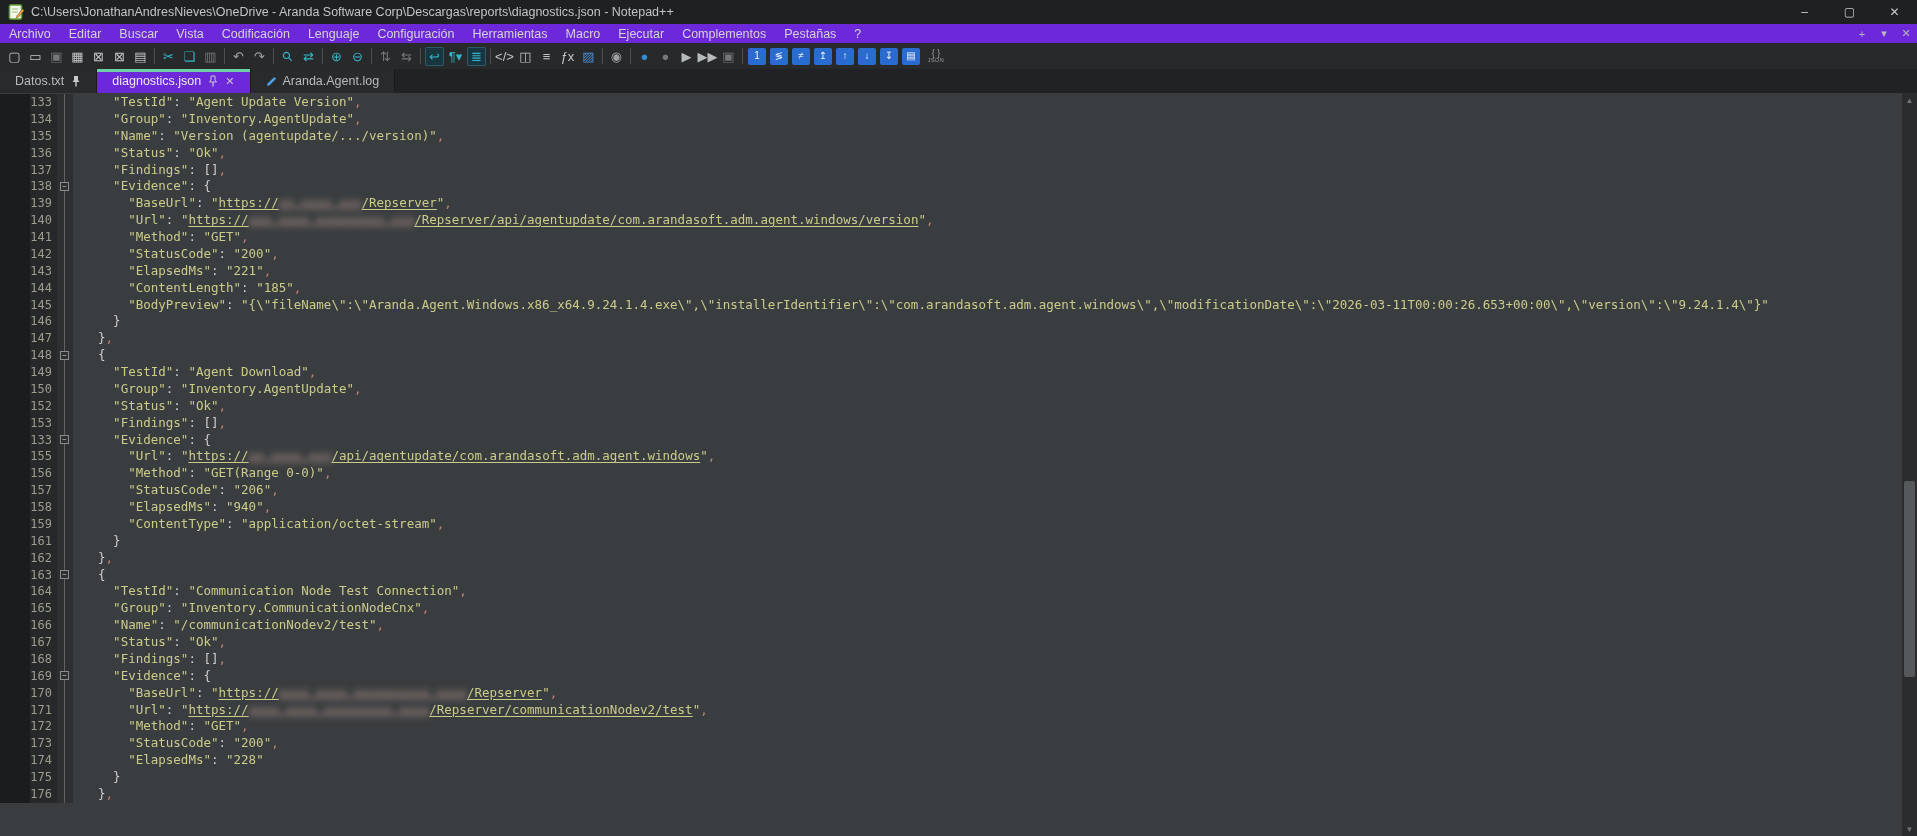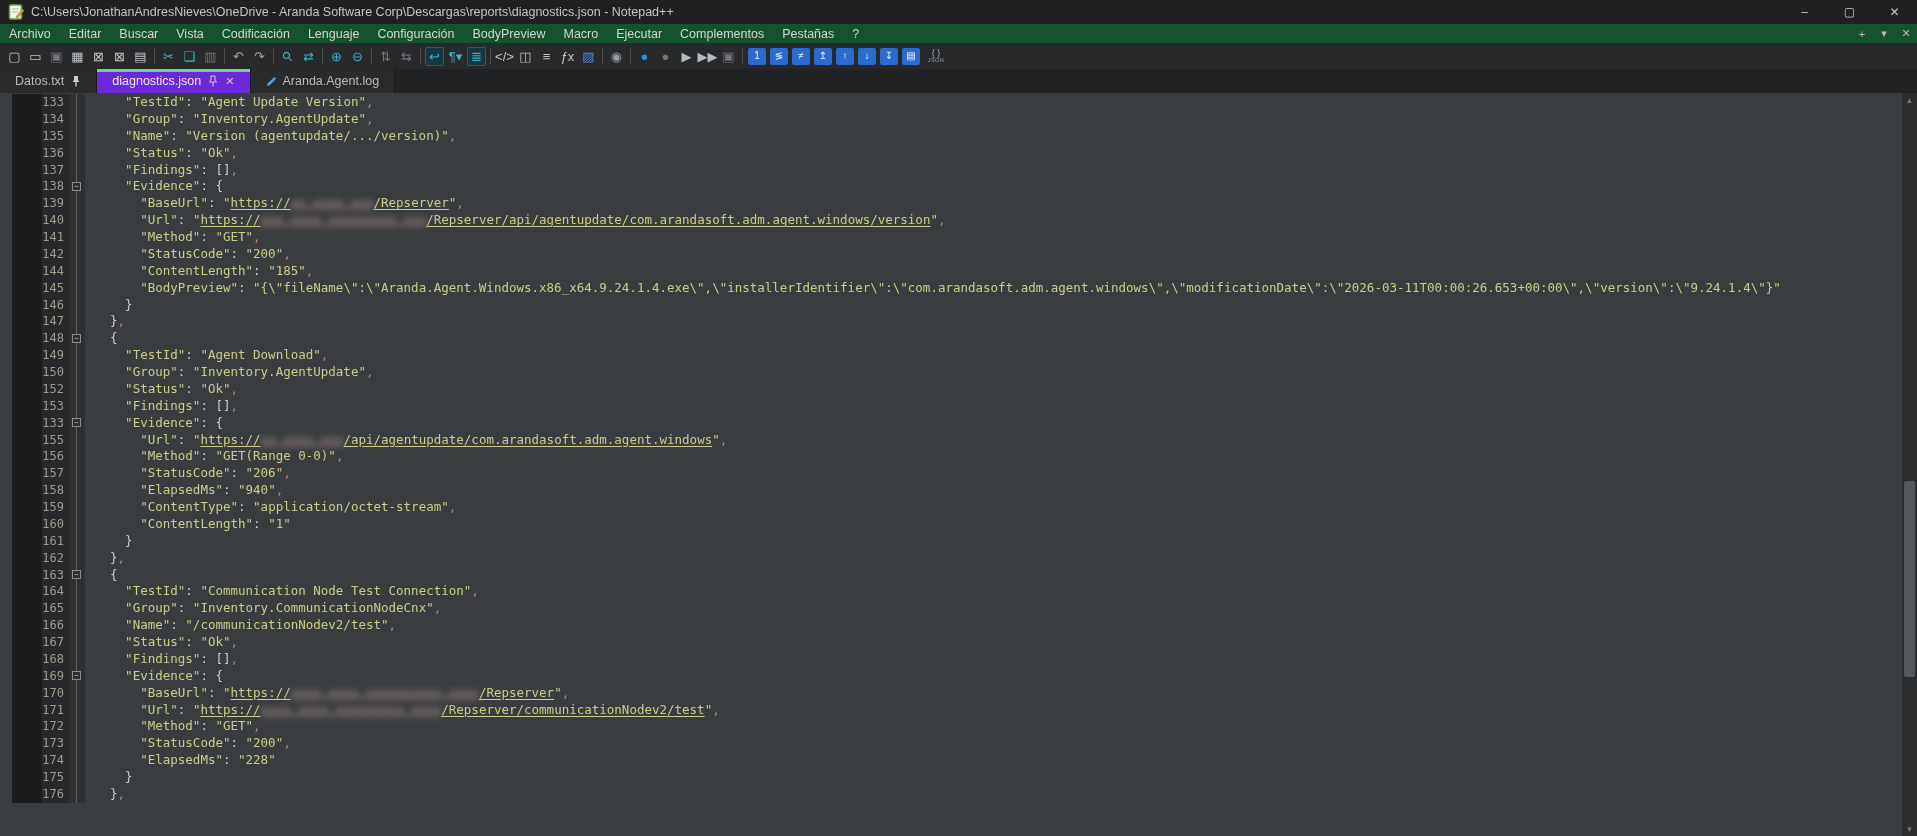--- a/index.html
+++ b/index.html
@@ -9,21 +9,21 @@
 
   
   .titlebar { height:24px; background:#1f2021; display:flex; align-items:center; flex:0 0 auto; }
   .app-icon { width:16px; height:16px; margin:0 7px 0 8px; flex:0 0 auto; }
   .title-text { color:#c3c4c5; font-size:12.5px; white-space:nowrap; }
   .tb-spacer { flex:1; }
   .win-btn { width:45px; height:24px; display:flex; align-items:center; justify-content:center;
              color:#c9cacb; font-size:12px; }
 
   
-  .menubar { height:19px; background:#14532d; display:flex; align-items:center; flex:0 0 auto;justify-content:center; }
+  .menubar { height:19px; background:#6d28d9; display:flex; align-items:center; flex:0 0 auto;justify-content:center; }
   .menu-item { color:#d2d4d5; font-size:12.5px; padding:0 9px; height:19px; display:flex; align-items:center; }
   .menu-right { margin-left:auto; display:flex; align-items:center; }
   .menu-right .mini-btn { width:22px; height:17px; display:flex; align-items:center; justify-content:center;
                           color:#b7b9ba; font-size:11px; }
 
   
   .toolbar { height:26px; background:#28292b; display:flex; align-items:center; padding-left:4px; flex:0 0 auto; }
   .tb-group { display:flex; align-items:center; }
   .tb-sep { width:1px; height:16px; background:#4a4c4e; margin:0 3px; }
   .tb-icon { width:19px; height:19px; margin:0 1px; display:flex; align-items:center; justify-content:center;
@@ -44,21 +44,21 @@
          border-right:1px solid #1a1b1c; color:#b9babb; font-size:12.5px; position:relative; white-space:nowrap; }
   .tab.active { background:#6d28d9; color:#e9eaea; }
   .tab.active::before { content:""; position:absolute; left:0; top:0; right:0; height:3px; background:#6fd0a7; }
   .tab .ticon { margin-left:7px; display:flex; align-items:center; }
   .tab .ticon.lead { margin-left:0; margin-right:6px; }
   .tab .close-x { margin-left:7px; color:#c7c8c9; font-size:11px; }
   .tab-fill { flex:1; height:24px; border-bottom:0; }
 
   
   .editor { position:relative; flex:1; background:#3a3d3f; overflow:hidden; }
-  .lines { position:absolute; left:12px; top:1px; right:15px; }
+  .lines { position:absolute; left:0; top:1px; right:15px; }
   .row { display:flex; height:16.886px; align-items:stretch; }
   .m-book { width:30px; background:#1b1c1d; flex:0 0 auto; }
   .m-num  { width:27px; background:#27282a; color:#9d9d8f; flex:0 0 auto;
             font-family:"DejaVu Sans Mono", monospace; font-size:12px; text-align:right;
             padding-right:5px; line-height:16.886px; }
   .m-fold { width:16px; background:#2d2f31; flex:0 0 auto; position:relative;
             background-image:linear-gradient(to right, transparent 7px, #5f6163 7px, #5f6163 8px, transparent 8px); }
   .fold-box { position:absolute; left:3px; top:3.5px; width:9px; height:9px; background:#2d2f31;
               border:1px solid #8a8c8e; color:#c7c9ca; font-size:8px; line-height:7px; text-align:center; }
   .code { flex:1; font-family:"DejaVu Sans Mono", monospace; font-size:12.5px; line-height:16.886px;
@@ -97,21 +97,21 @@
 
   <div class="menubar">
     <span id="menu-items" style="display:flex">
         <span class="menu-item">Archivo</span>
         <span class="menu-item">Editar</span>
         <span class="menu-item">Buscar</span>
         <span class="menu-item">Vista</span>
         <span class="menu-item">Codificación</span>
         <span class="menu-item">Lenguaje</span>
         <span class="menu-item">Configuración</span>
-        <span class="menu-item">BodyPreview</span>
+        <span class="menu-item">Herramientas</span>
         <span class="menu-item">Macro</span>
         <span class="menu-item">Ejecutar</span>
         <span class="menu-item">Complementos</span>
         <span class="menu-item">Pestañas</span>
         <span class="menu-item">?</span>
       </span>
     <span class="menu-right" id="menu-right">
         <span class="mini-btn">+</span>
         <span class="mini-btn">▾</span>
         <span class="mini-btn">✕</span>
@@ -287,20 +287,26 @@
           <span class="code" style="padding-left: 55.174px;"><span class="t-s">"Method"</span><span class="t-p">: </span><span class="t-s">"GET"</span><span class="t-c">,</span></span>
         </div>
         <div class="row">
           <span class="m-book"></span>
           <span class="m-num">142</span>
           <span class="m-fold"></span>
           <span class="code" style="padding-left: 55.174px;"><span class="t-s">"StatusCode"</span><span class="t-p">: </span><span class="t-s">"200"</span><span class="t-c">,</span></span>
         </div>
         <div class="row">
           <span class="m-book"></span>
+          <span class="m-num">143</span>
+          <span class="m-fold"></span>
+          <span class="code" style="padding-left: 55.174px;"><span class="t-s">"ElapsedMs"</span><span class="t-p">: </span><span class="t-s">"221"</span><span class="t-c">,</span></span>
+        </div>
+        <div class="row">
+          <span class="m-book"></span>
           <span class="m-num">144</span>
           <span class="m-fold"></span>
           <span class="code" style="padding-left: 55.174px;"><span class="t-s">"ContentLength"</span><span class="t-p">: </span><span class="t-s">"185"</span><span class="t-c">,</span></span>
         </div>
         <div class="row">
           <span class="m-book"></span>
           <span class="m-num">145</span>
           <span class="m-fold"></span>
           <span class="code" style="padding-left: 55.174px;"><span class="t-s">"BodyPreview"</span><span class="t-p">: </span><span class="t-s">"{\"fileName\":\"Aranda.Agent.Windows.x86_x64.9.24.1.4.exe\",\"installerIdentifier\":\"com.arandasoft.adm.agent.windows\",\"modificationDate\":\"2026-03-11T00:00:26.653+00:00\",\"version\":\"9.24.1.4\"}"</span></span>
         </div>
@@ -378,26 +384,20 @@
           <span class="m-book"></span>
           <span class="m-num">158</span>
           <span class="m-fold"></span>
           <span class="code" style="padding-left: 55.174px;"><span class="t-s">"ElapsedMs"</span><span class="t-p">: </span><span class="t-s">"940"</span><span class="t-c">,</span></span>
         </div>
         <div class="row">
           <span class="m-book"></span>
           <span class="m-num">159</span>
           <span class="m-fold"></span>
           <span class="code" style="padding-left: 55.174px;"><span class="t-s">"ContentType"</span><span class="t-p">: </span><span class="t-s">"application/octet-stream"</span><span class="t-c">,</span></span>
-        </div>
-        <div class="row">
-          <span class="m-book"></span>
-          <span class="m-num">160</span>
-          <span class="m-fold"></span>
-          <span class="code" style="padding-left: 55.174px;"><span class="t-s">"ContentLength"</span><span class="t-p">: </span><span class="t-s">"1"</span></span>
         </div>
         <div class="row">
           <span class="m-book"></span>
           <span class="m-num">161</span>
           <span class="m-fold"></span>
           <span class="code" style="padding-left: 40.116px;"><span class="t-p">}</span></span>
         </div>
         <div class="row">
           <span class="m-book"></span>
           <span class="m-num">162</span>

